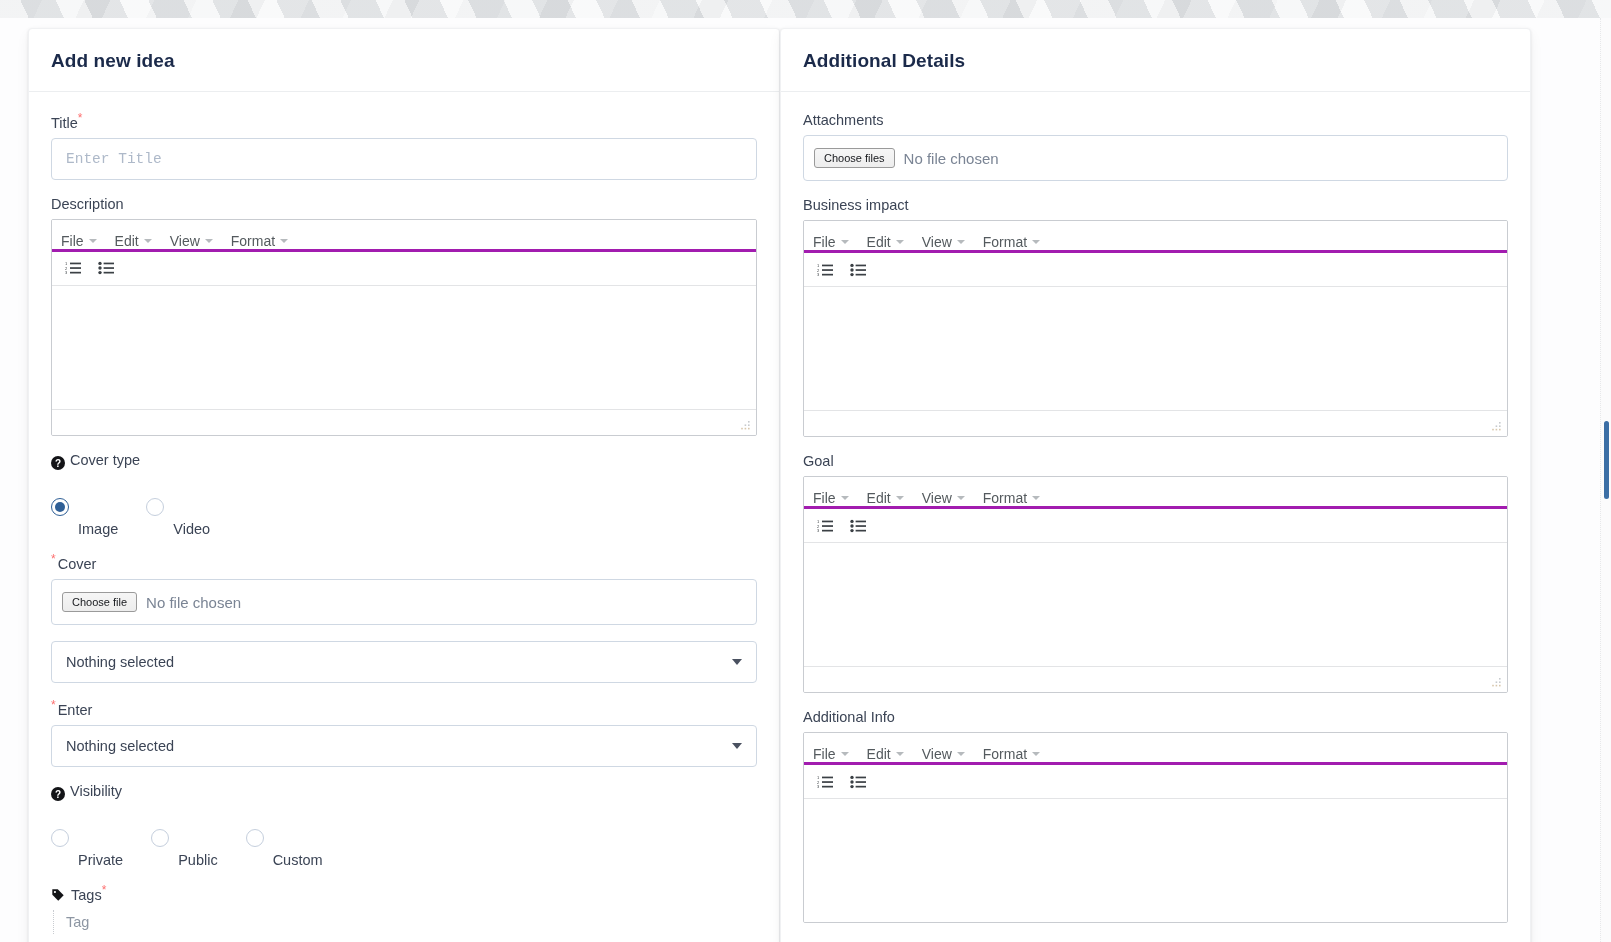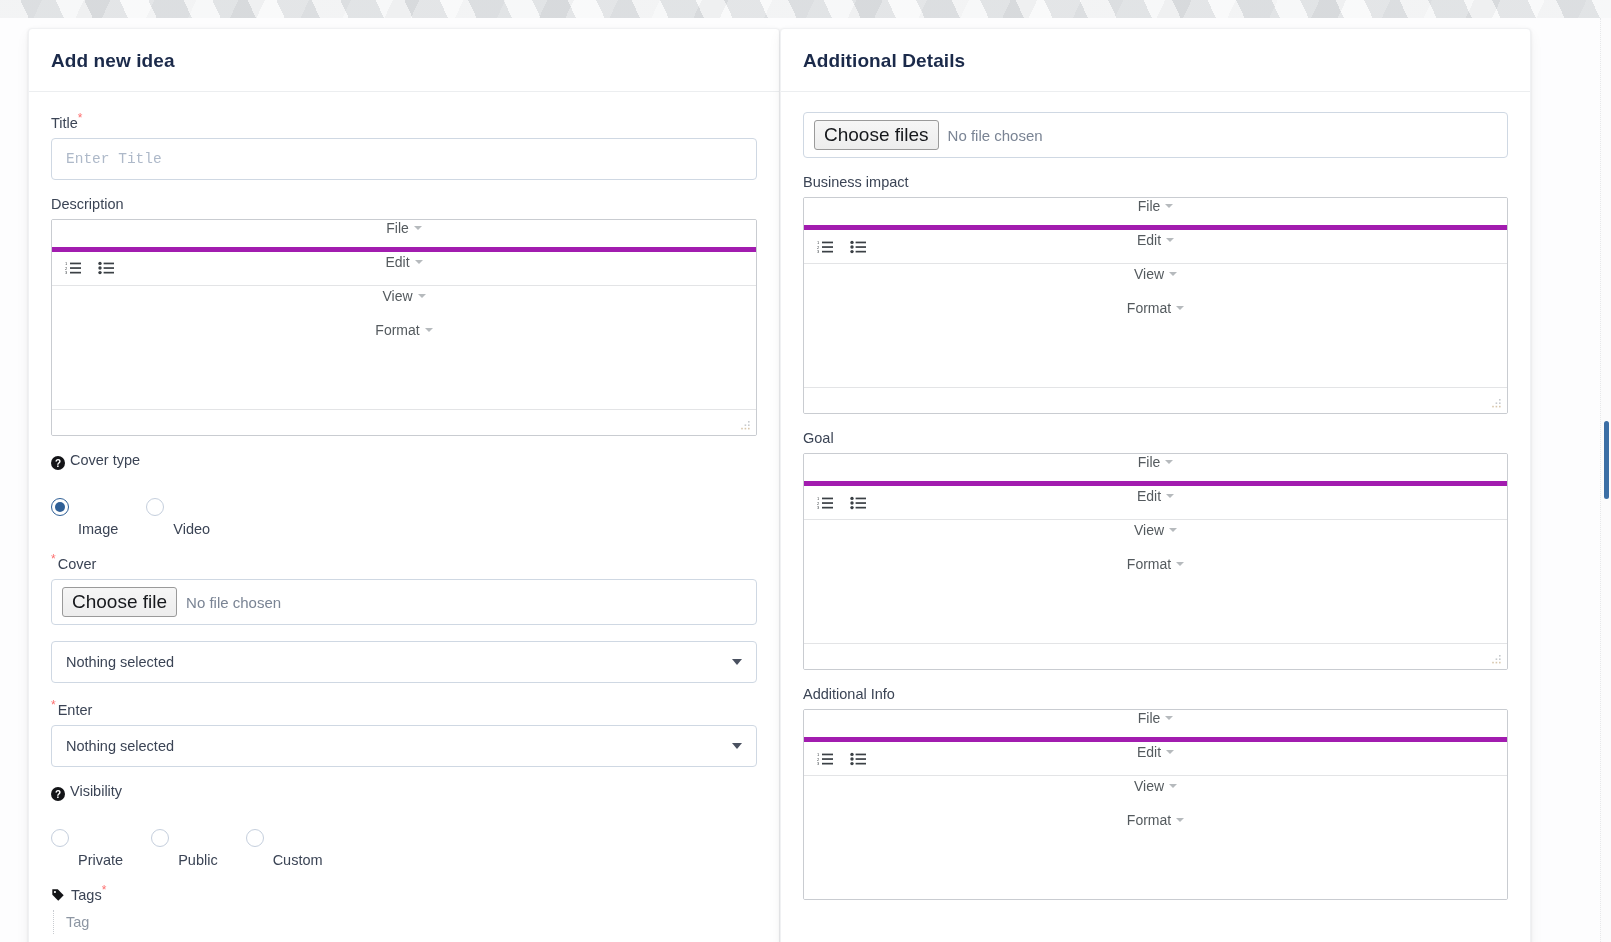--- a/index.html
+++ b/index.html
@@ -83,27 +83,26 @@
 
   
   .tinymce {
     border: 1px solid #c9ccd1;
     border-radius: 2px;
     background: #fff;
     overflow: hidden;
   }
   .tm-menubar {
     display: flex;
-    align-items: center;
+    align-items: flex-end;
     gap: 18px;
     height: 32px;
     padding: 0 9px;
-    border-bottom: 5px solid #a21caf;
-    background: #fff;
-    flex-direction: column;
+    border-bottom: 3px solid #a21caf;
+    background: #fff;
   }
   .tm-menu {
     font-size: 14px;
     color: #545a5e;
     display: inline-flex;
     align-items: center;
     gap: 5px;
     cursor: default;
   }
   .tm-caret {
@@ -146,21 +145,21 @@
     border: 1px solid #cfd8e3;
     border-radius: 4px;
     height: 46px;
     display: flex;
     align-items: center;
     padding: 0 10px;
     background: #fff;
   }
   .file-btn {
     font-family: "Liberation Sans", sans-serif;
-    font-size: 19px;
+    font-size: 11px;
     color: #16181c;
     background: linear-gradient(#f6f6f6,#ededed);
     border: 1px solid #9a9a9a;
     border-radius: 3px;
     padding: 3px 9px;
     cursor: pointer;
   }
   .file-text {
     font-size: 15px;
     color: #7a8494;
@@ -425,20 +424,21 @@
       </div>
     </div>
 
     <div class="card card-right">
       <div class="card-header">
         <div class="card-title">Additional Details</div>
       </div>
       <div class="card-body">
 
         <div class="form-group">
+          <label class="field-label">Attachments</label>
           <div class="file-box">
             <button class="file-btn">Choose files</button>
             <span class="file-text">No file chosen</span>
           </div>
         </div>
 
         <div class="form-group">
           <label class="field-label">Business impact</label>
           <div class="tinymce">
             <div class="tm-menubar">

